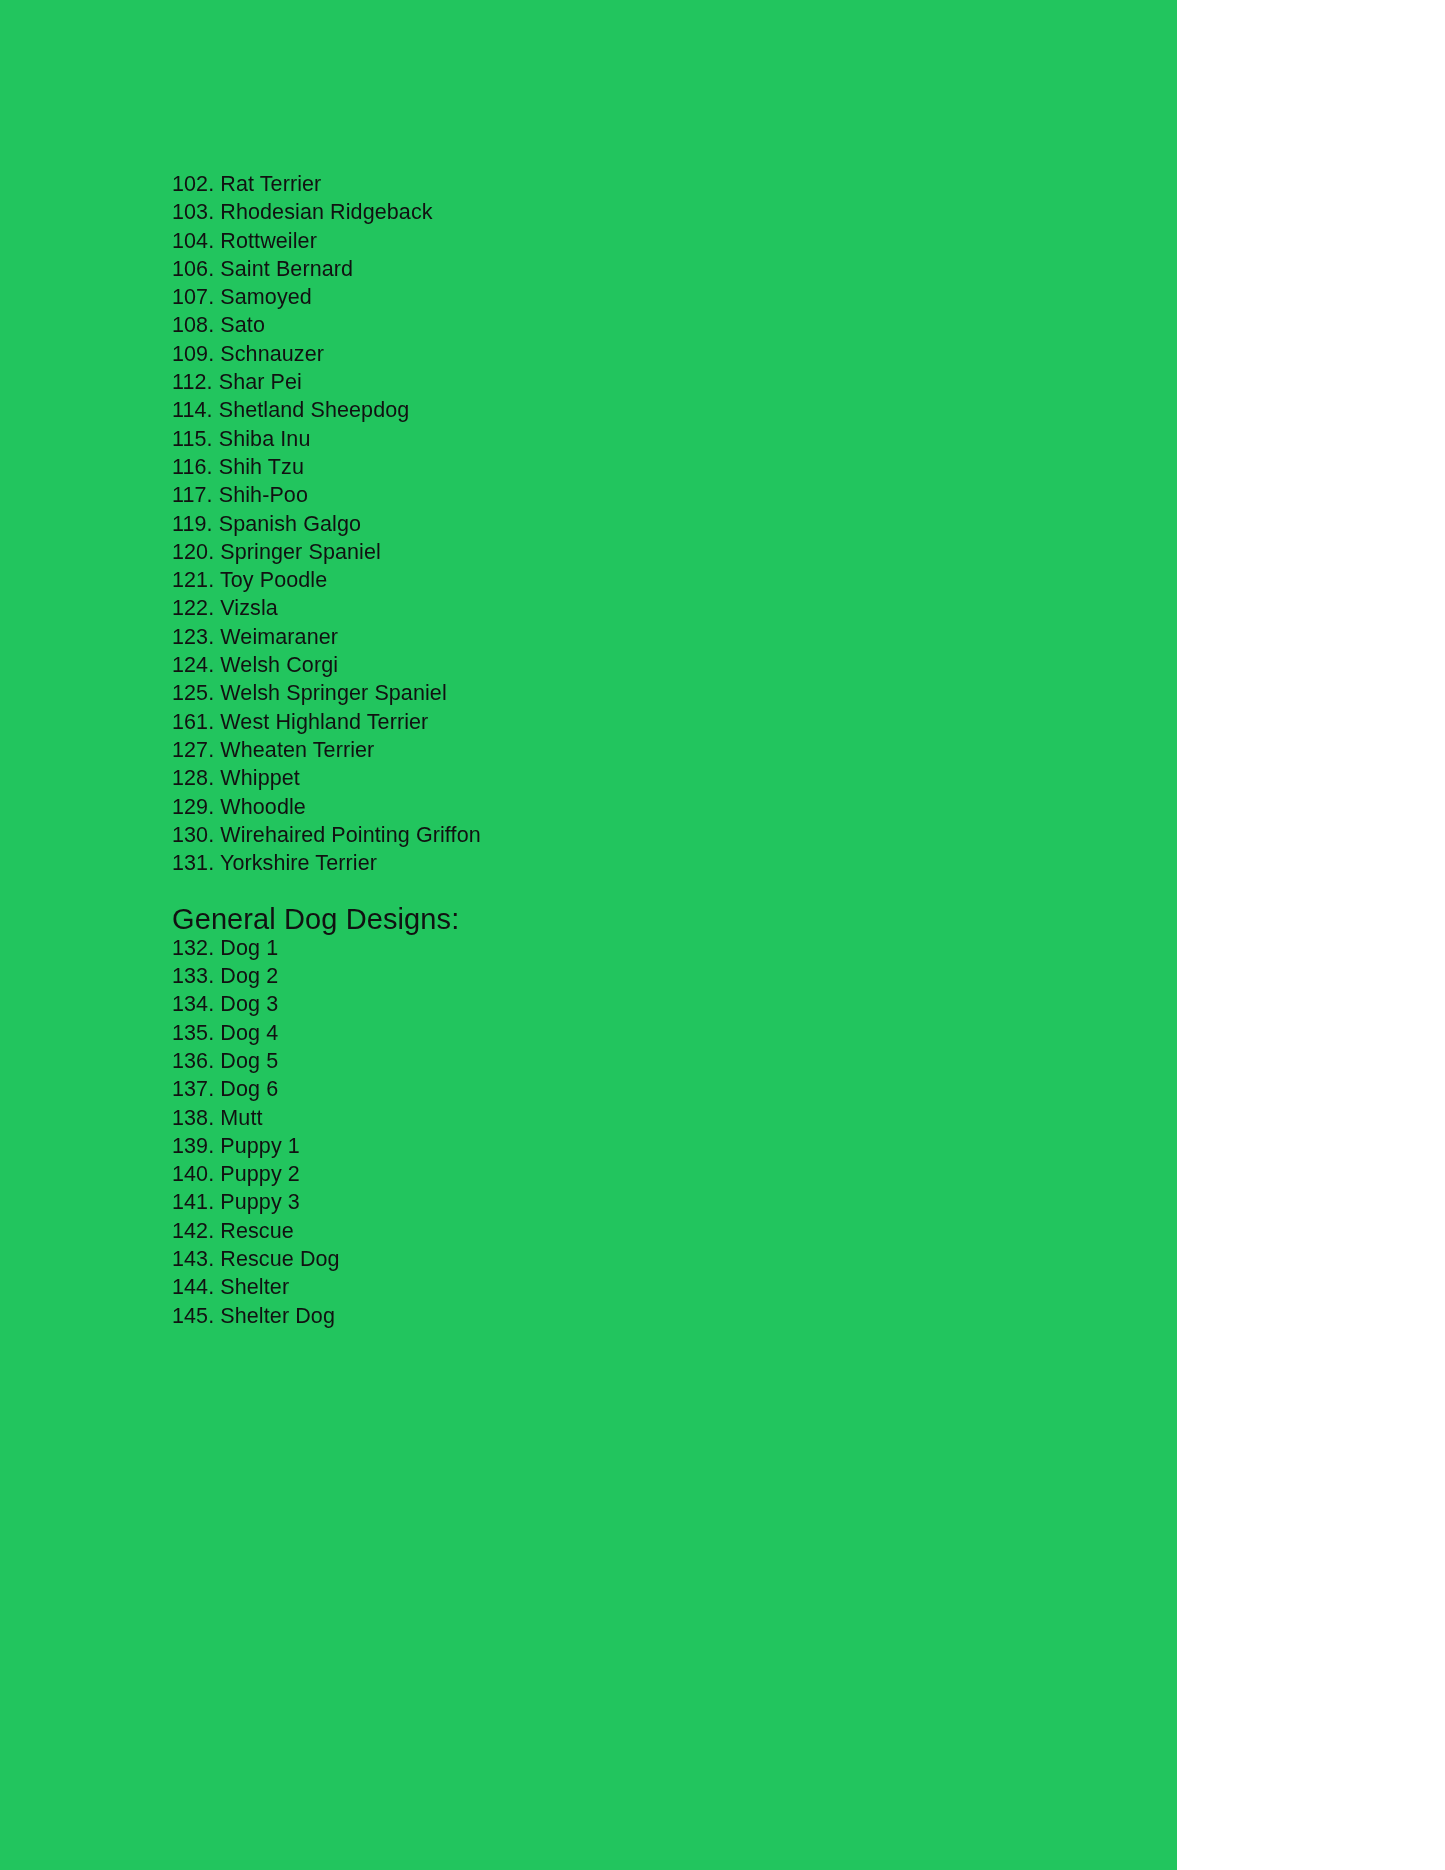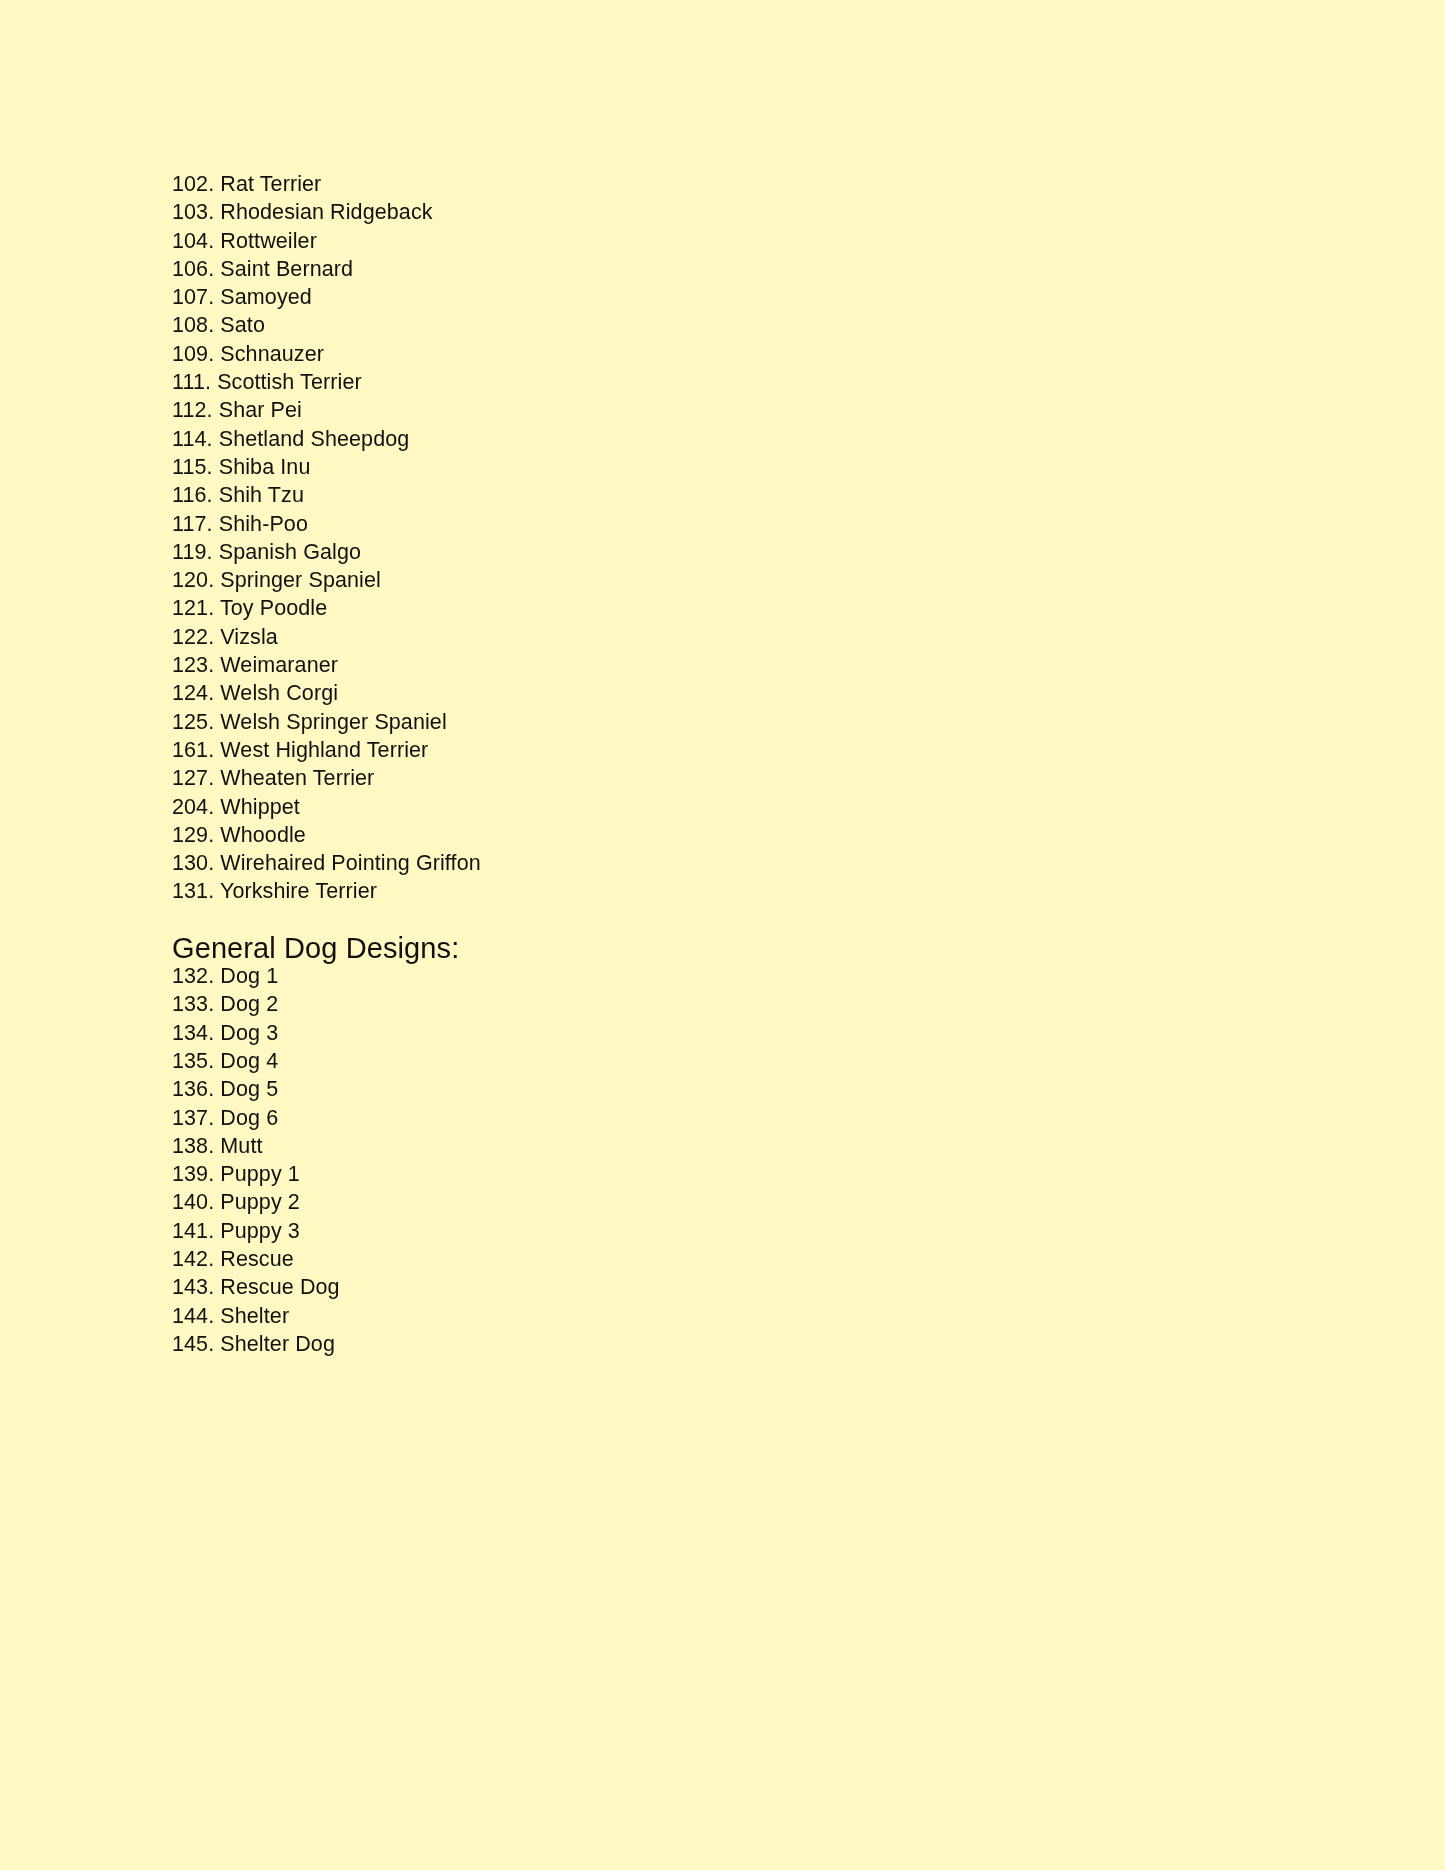--- a/index.html
+++ b/index.html
@@ -6,23 +6,23 @@
     margin: 0;
     padding: 0;
     background: #ffffff;
   }
   body {
     font-family: "Liberation Sans", sans-serif;
     color: #000000;
   }
   .page {
     position: relative;
-    width: 1445px;
+    width: 1177px;
     height: 1870px;
-    background: #fef9c3;
+    background: #22c55e;
     box-sizing: border-box;
     overflow: hidden;
   }
   .content {
     position: absolute;
     left: 172px;
     top: 170px;
     width: 1100px;
   }
   .list {
@@ -55,36 +55,35 @@
   <div class="content">
 
     <ul class="list">
       <li class="list-item">102. Rat Terrier</li>
       <li class="list-item">103. Rhodesian Ridgeback</li>
       <li class="list-item">104. Rottweiler</li>
       <li class="list-item">106. Saint Bernard</li>
       <li class="list-item">107. Samoyed</li>
       <li class="list-item">108. Sato</li>
       <li class="list-item">109. Schnauzer</li>
-      <li class="list-item">111. Scottish Terrier</li>
       <li class="list-item">112. Shar Pei</li>
       <li class="list-item">114. Shetland Sheepdog</li>
       <li class="list-item">115. Shiba Inu</li>
       <li class="list-item">116. Shih Tzu</li>
       <li class="list-item">117. Shih-Poo</li>
       <li class="list-item">119. Spanish Galgo</li>
       <li class="list-item">120. Springer Spaniel</li>
       <li class="list-item">121. Toy Poodle</li>
       <li class="list-item">122. Vizsla</li>
       <li class="list-item">123. Weimaraner</li>
       <li class="list-item">124. Welsh Corgi</li>
       <li class="list-item">125. Welsh Springer Spaniel</li>
       <li class="list-item">161. West Highland Terrier</li>
       <li class="list-item">127. Wheaten Terrier</li>
-      <li class="list-item">204. Whippet</li>
+      <li class="list-item">128. Whippet</li>
       <li class="list-item">129. Whoodle</li>
       <li class="list-item">130. Wirehaired Pointing Griffon</li>
       <li class="list-item">131. Yorkshire Terrier</li>
     </ul>
 
     <div class="section-gap"></div>
 
     <div class="section-heading">General Dog Designs:</div>
 
     <ul class="list">

